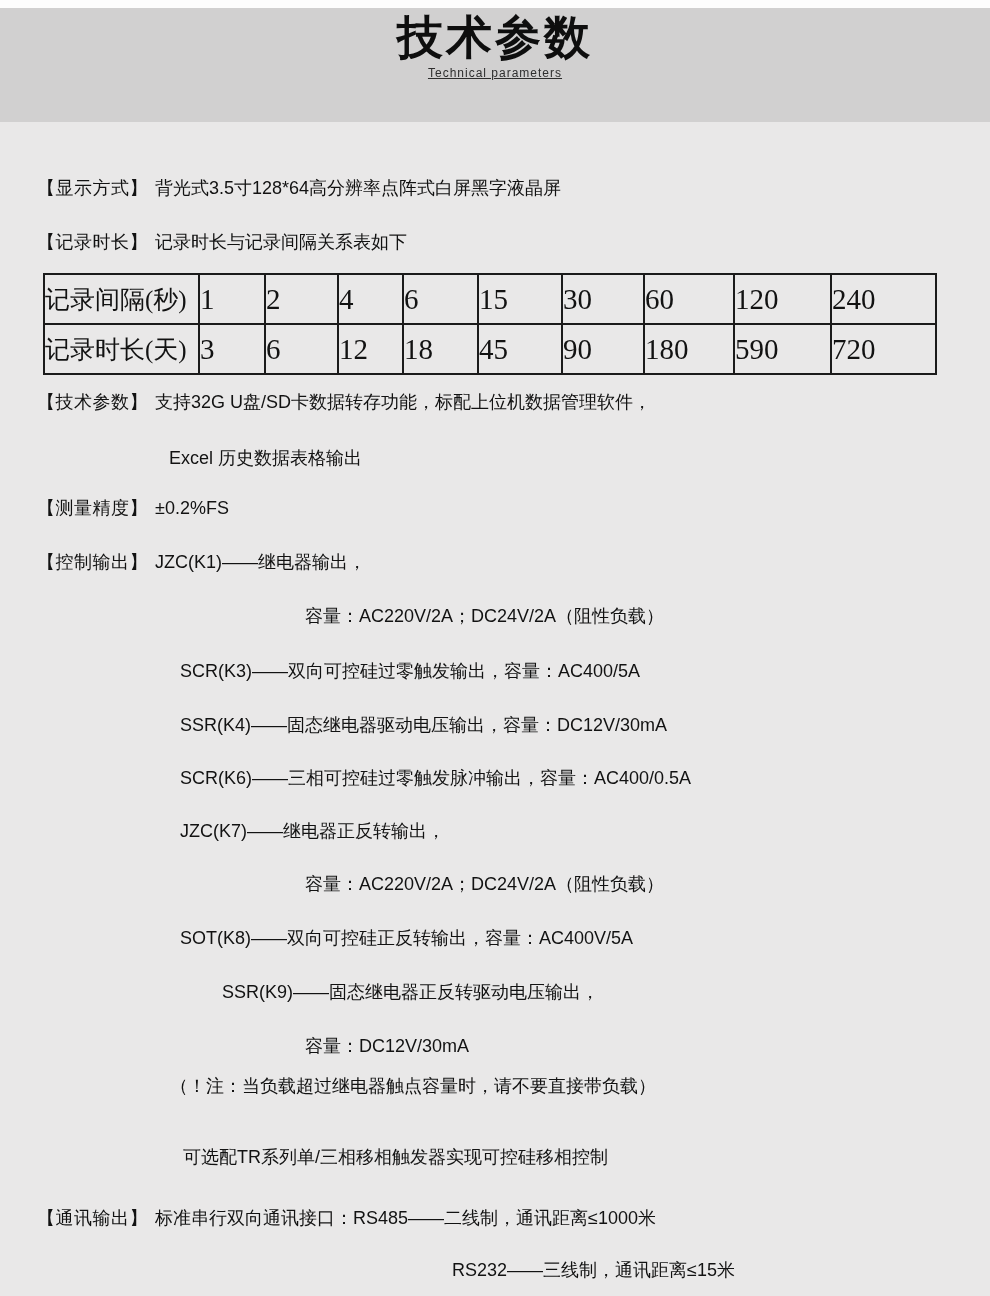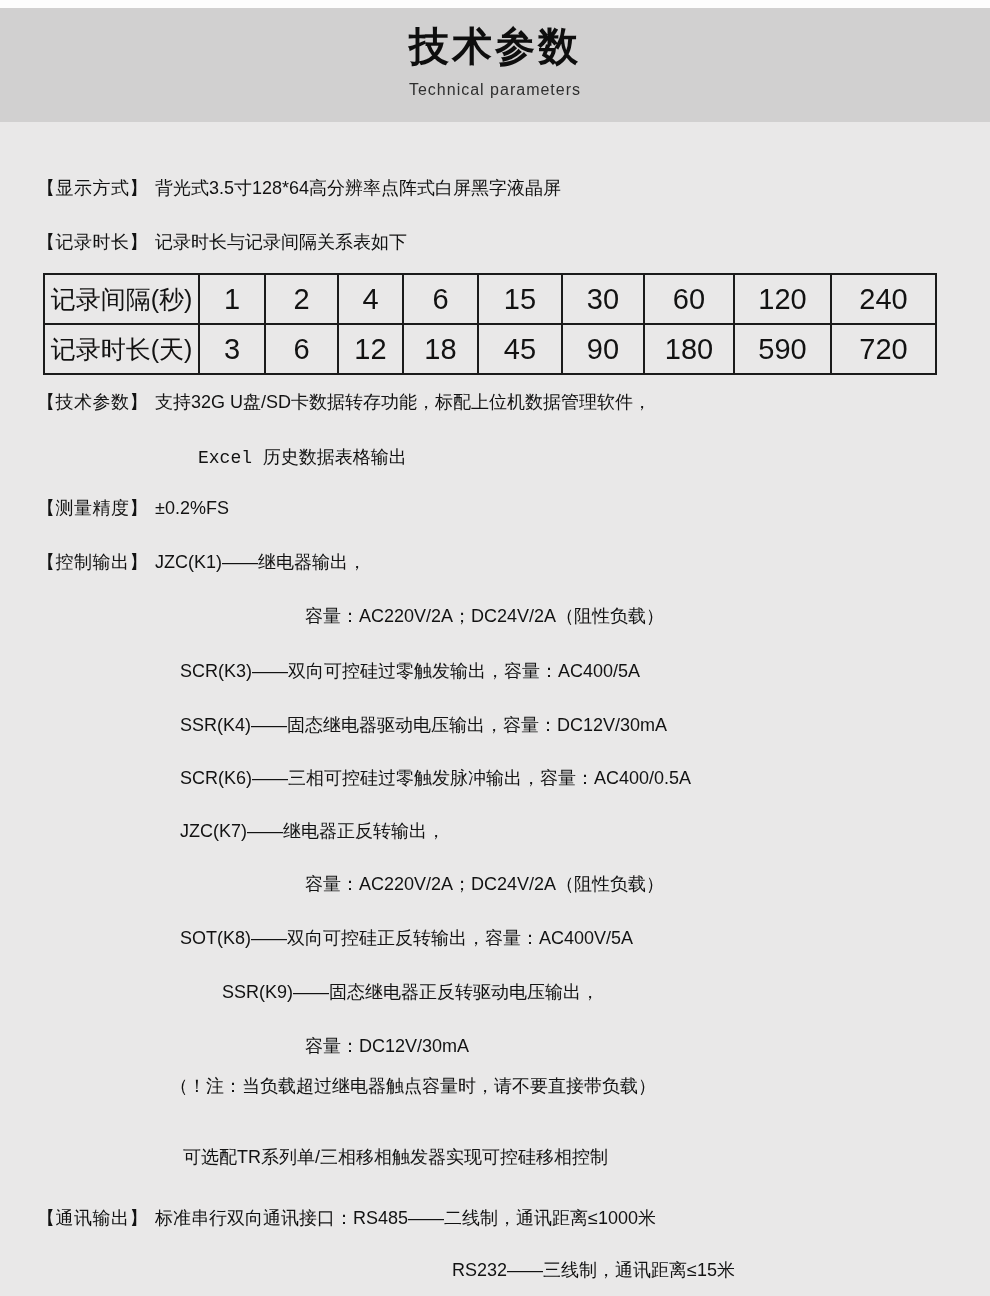--- a/index.html
+++ b/index.html
@@ -14,39 +14,39 @@
 
   .top-strip {
     position:absolute; top:0; left:0; width:990px; height:8px;
     background:#fdfdfd;
   }
   .header-band {
     position:absolute; top:8px; left:0; width:990px; height:114px;
     background:#d1d0d0; text-align:center;
   }
   .title {
-    margin-top:16px;
-    font-size:40px; font-weight:900; letter-spacing:3px; color:#0e0e0e;
+    margin-top:4px;
+    font-size:46px; font-weight:900; letter-spacing:3px; color:#0e0e0e;
     line-height:1.1;
   }
   .subtitle {
-    font-size:16px; color:#2e2e2e; letter-spacing:1px; margin-top:13px;
+    font-size:12px; color:#2e2e2e; letter-spacing:1px; margin-top:3px;text-decoration:underline;
   }
 
   .line {
     position:absolute;
     font-size:18px; line-height:1.15; white-space:nowrap; color:#121212;
   }
   .label { margin-right:7px; letter-spacing:0.5px; }
 
   
   .l-display  { top:178px; left:37px; }
   .l-record   { top:232px; left:37px; }
   .l-transfer { top:392px; left:37px; }
-  .l-excel    { top:448px; left:198px;font-family:Liberation Mono, monospace; }
+  .l-excel    { top:448px; left:169px; }
   .l-accuracy { top:498px; left:37px; }
   .l-control  { top:552px; left:37px; }
   .l-k1cap    { top:606px; left:305px; }
   .l-k3       { top:661px; left:180px; }
   .l-k4       { top:715px; left:180px; }
   .l-k6       { top:768px; left:180px; }
   .l-k7       { top:821px; left:180px; }
   .l-k7cap    { top:874px; left:305px; }
   .l-k8       { top:928px; left:180px; }
   .l-k9       { top:982px; left:190px;margin-left:32px; }
@@ -57,25 +57,26 @@
   .l-rs232    { top:1260px; left:452px; }
 
   table.rec-table {
     position:absolute; top:273px; left:43px;
     border-collapse:collapse;
     table-layout:fixed;
     background:transparent;
   }
   table.rec-table td {
     border:2px solid #1b1b1b;
-    text-align:center; vertical-align:middle;
+    text-align:left; vertical-align:middle;
     height:48px;
     font-size:29px;
     padding:0;
     color:#121212;
+    font-family:Liberation Serif, serif;
   }
   table.rec-table td.rowhead {
     font-size:25px;
     letter-spacing:0;
   }
 </style>
 </head>
 <body>
 
 <div class="page">

